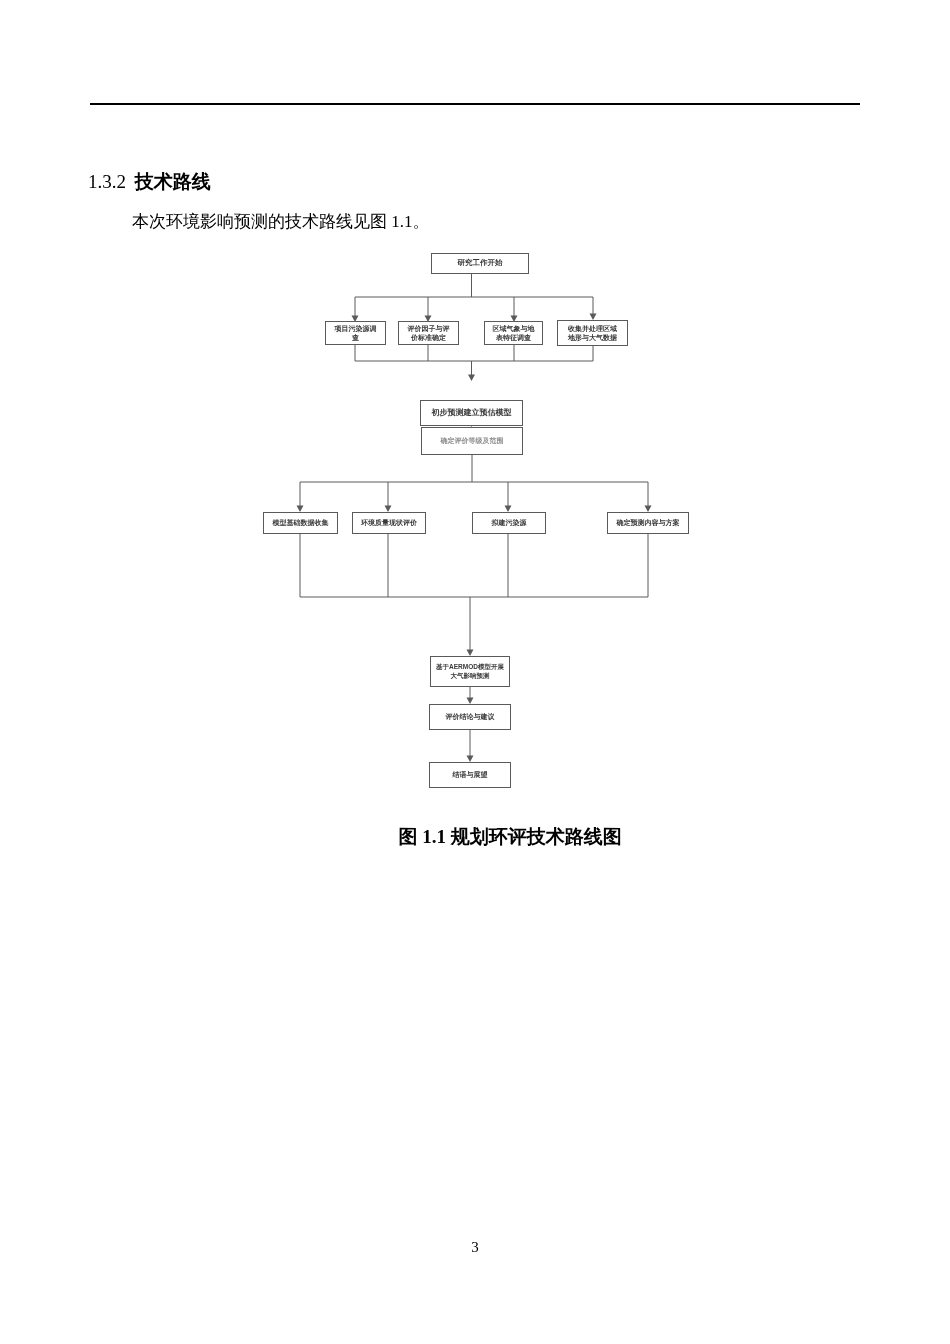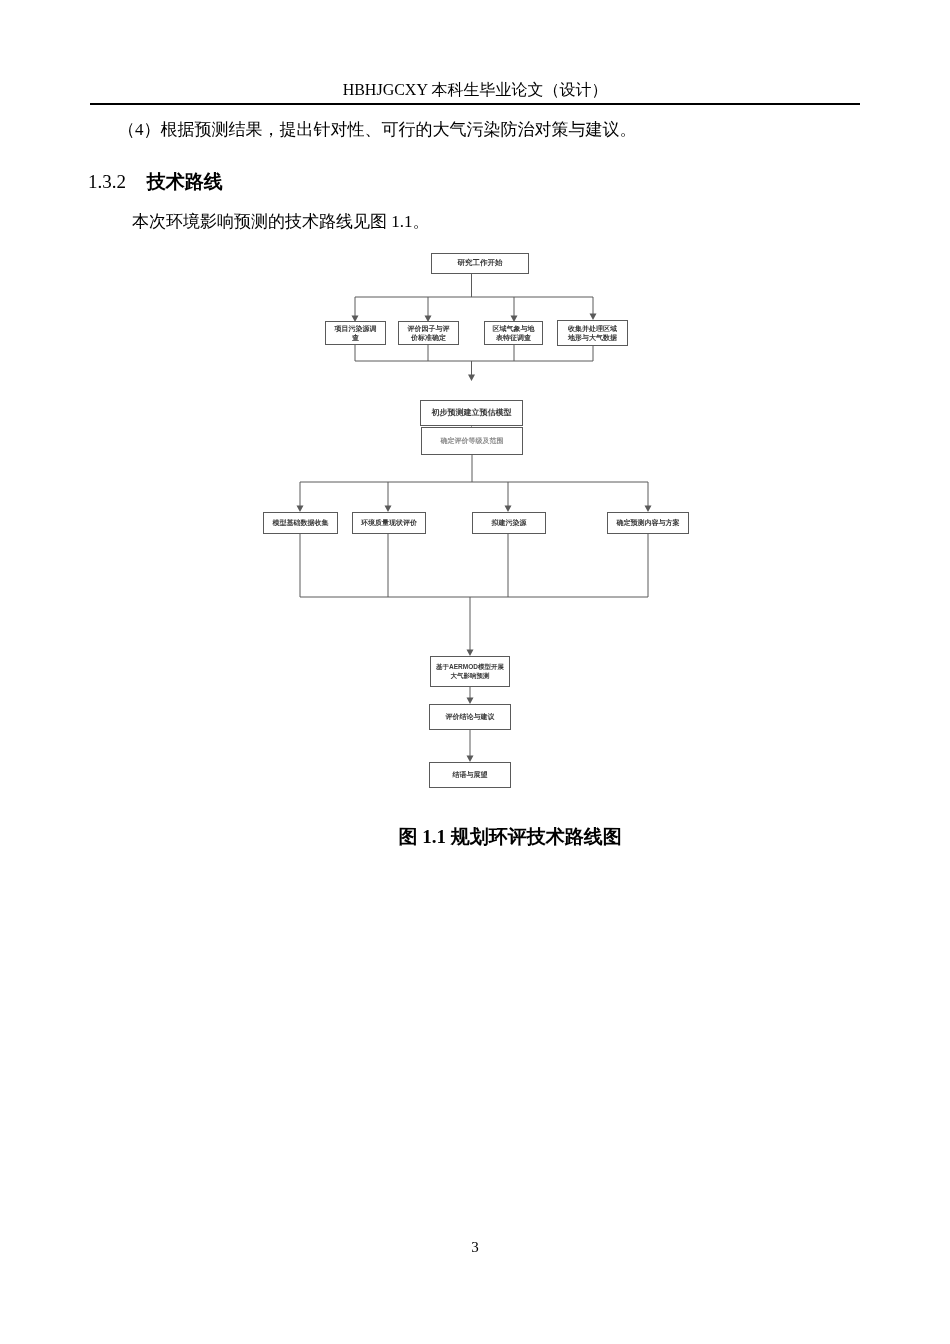--- a/index.html
+++ b/index.html
@@ -37,21 +37,21 @@
     line-height: 24px;
   }
   .section-number {
     font-family: "Liberation Serif", "DejaVu Serif", serif;
     font-weight: normal;
     margin-top: 11px;
   }
   .section-title {
     font-family: "Liberation Sans", "DejaVu Sans", sans-serif;
     font-weight: bold;
-    margin-left: 16px;
+    margin-left: 4px;
   }
   .para-intro {
     position: absolute;
     top: 209px; left: 90px; width: 775px;
     font-size: 17px; line-height: 25px;
     text-indent: 42px;
   }
   .flow-svg {
     position: absolute;
     top: 0; left: 0;
@@ -87,24 +87,22 @@
     top: 1239px; left: 0; width: 100%;
     text-align: center;
     font-size: 15px;
   }
 </style>
 </head>
 <body>
 
 <div class="page">
 
-  <div class="header-title">HBHJGCXY 本科生毕业论文（设计）</div>
   <div class="header-rule"></div>
 
-  <div class="para-item4">（4）根据预测结果，提出针对性、可行的大气污染防治对策与建议。</div>
 
   <div class="section-heading">
     <span class="section-number">1.3.2</span>
     <span class="section-title">技术路线</span>
   </div>
 
   <div class="para-intro">本次环境影响预测的技术路线见图 1.1。</div>
 
   <svg class="flow-svg" width="950" height="1344" viewBox="0 0 950 1344">
     <path d="M471.5 274 L471.5 297

